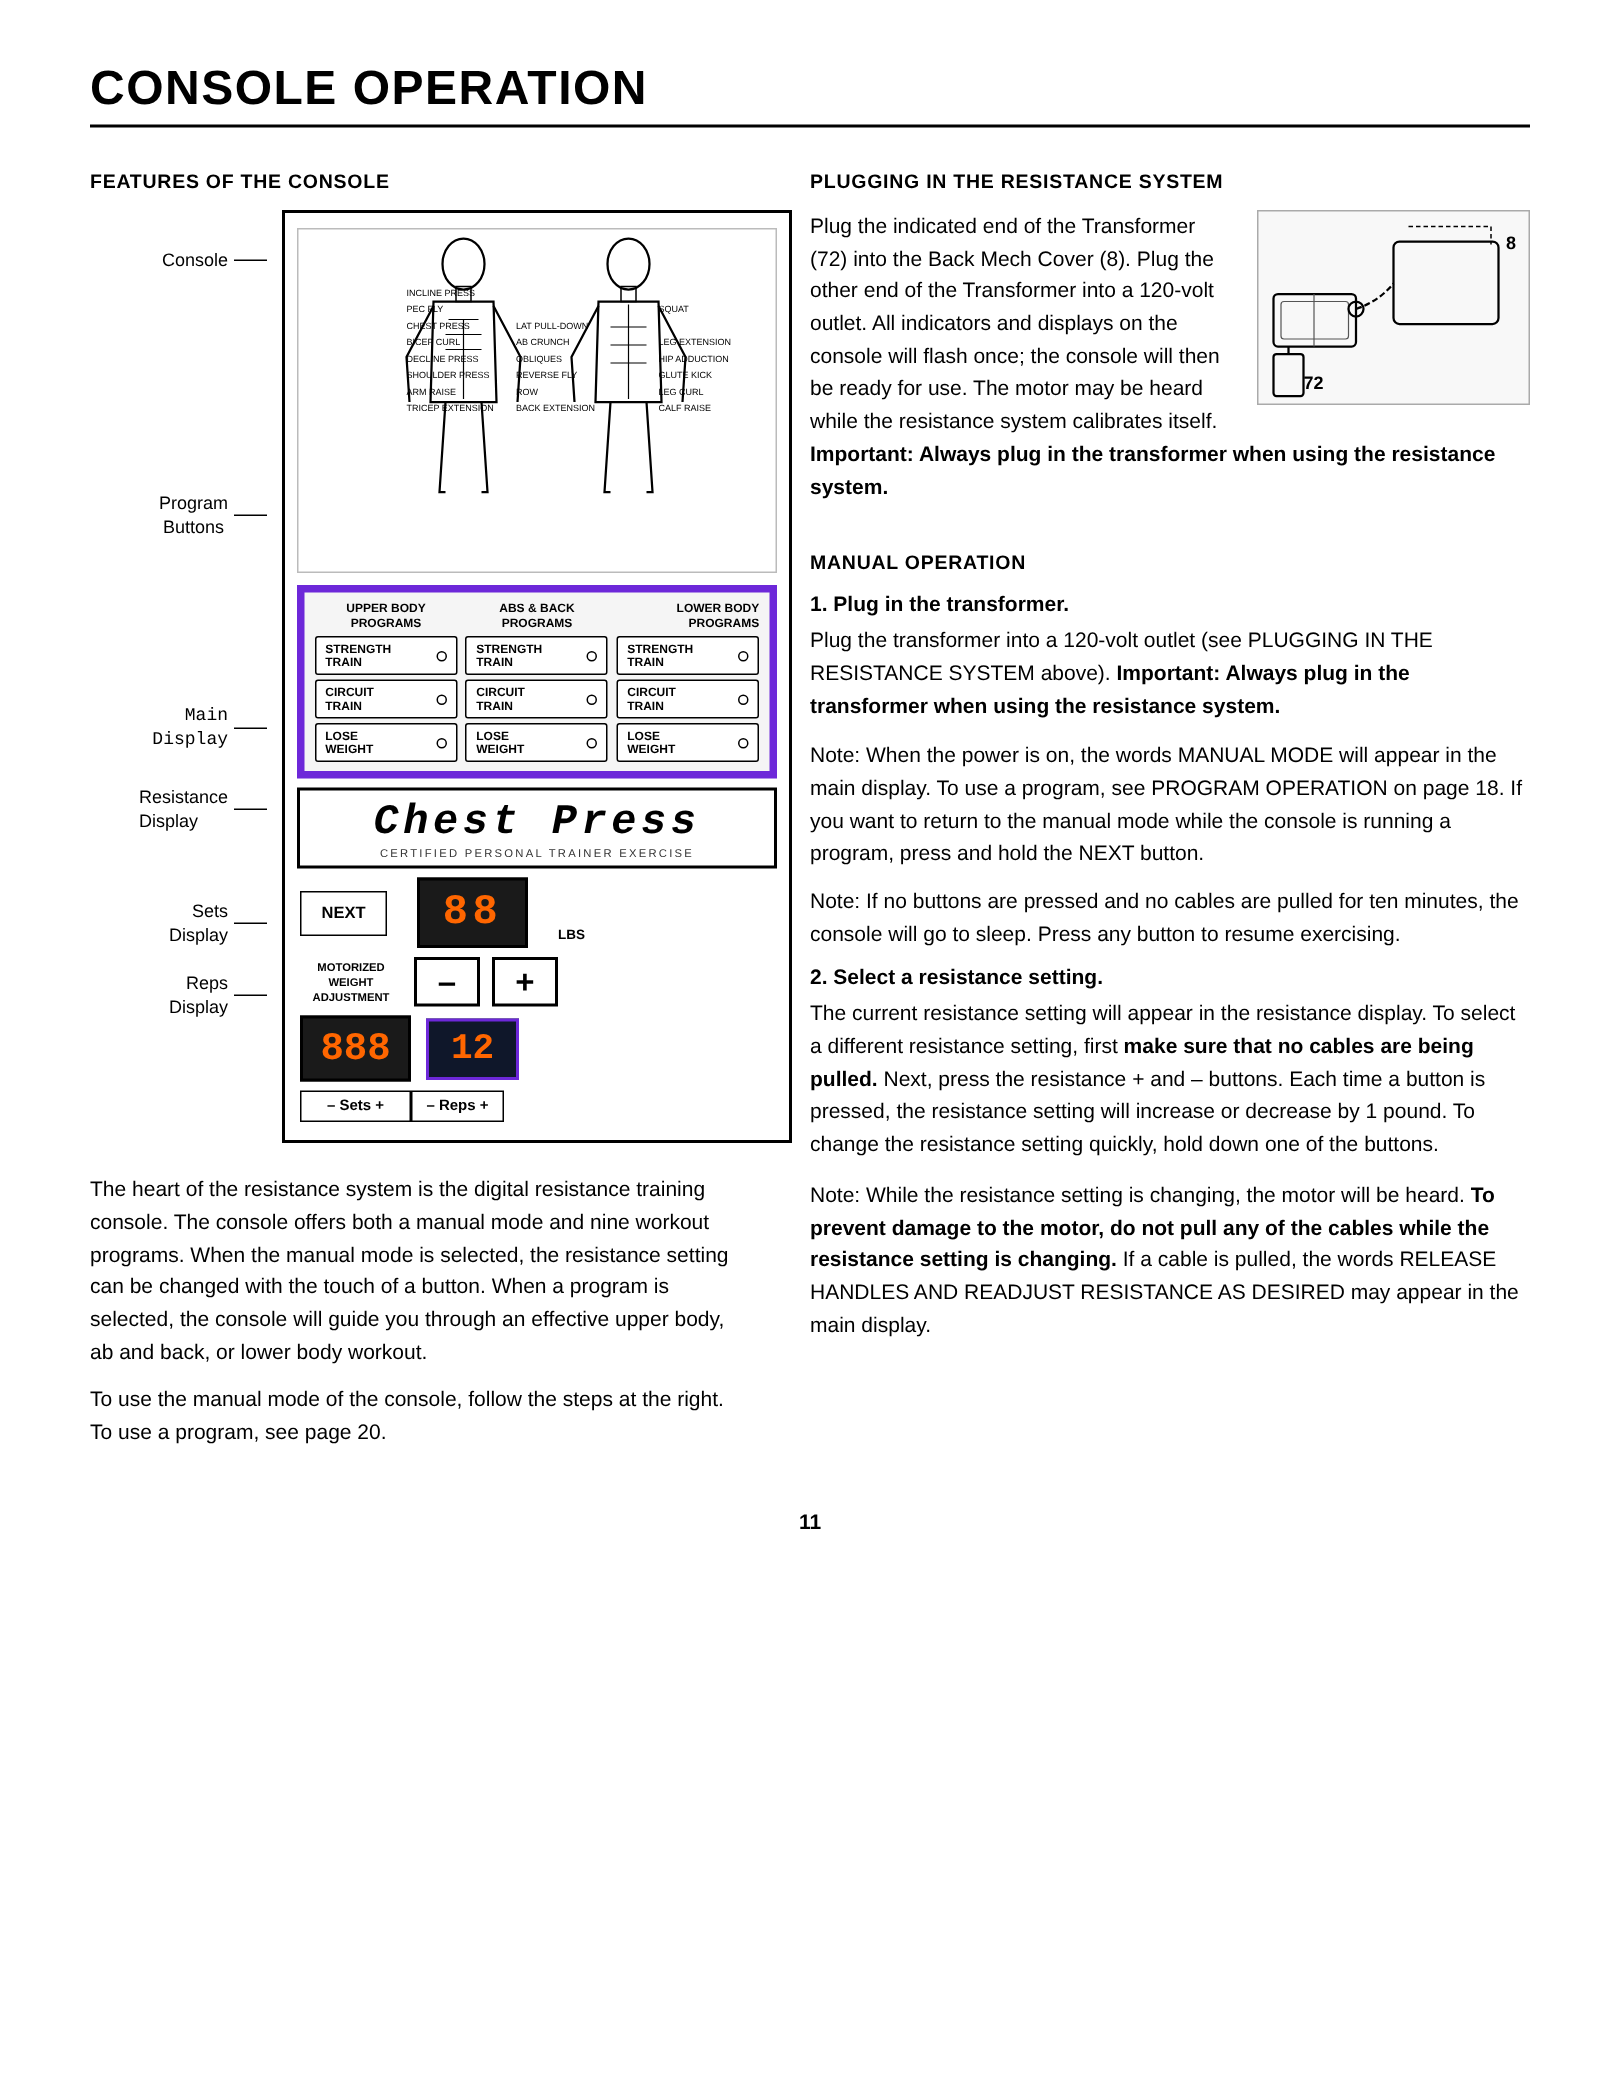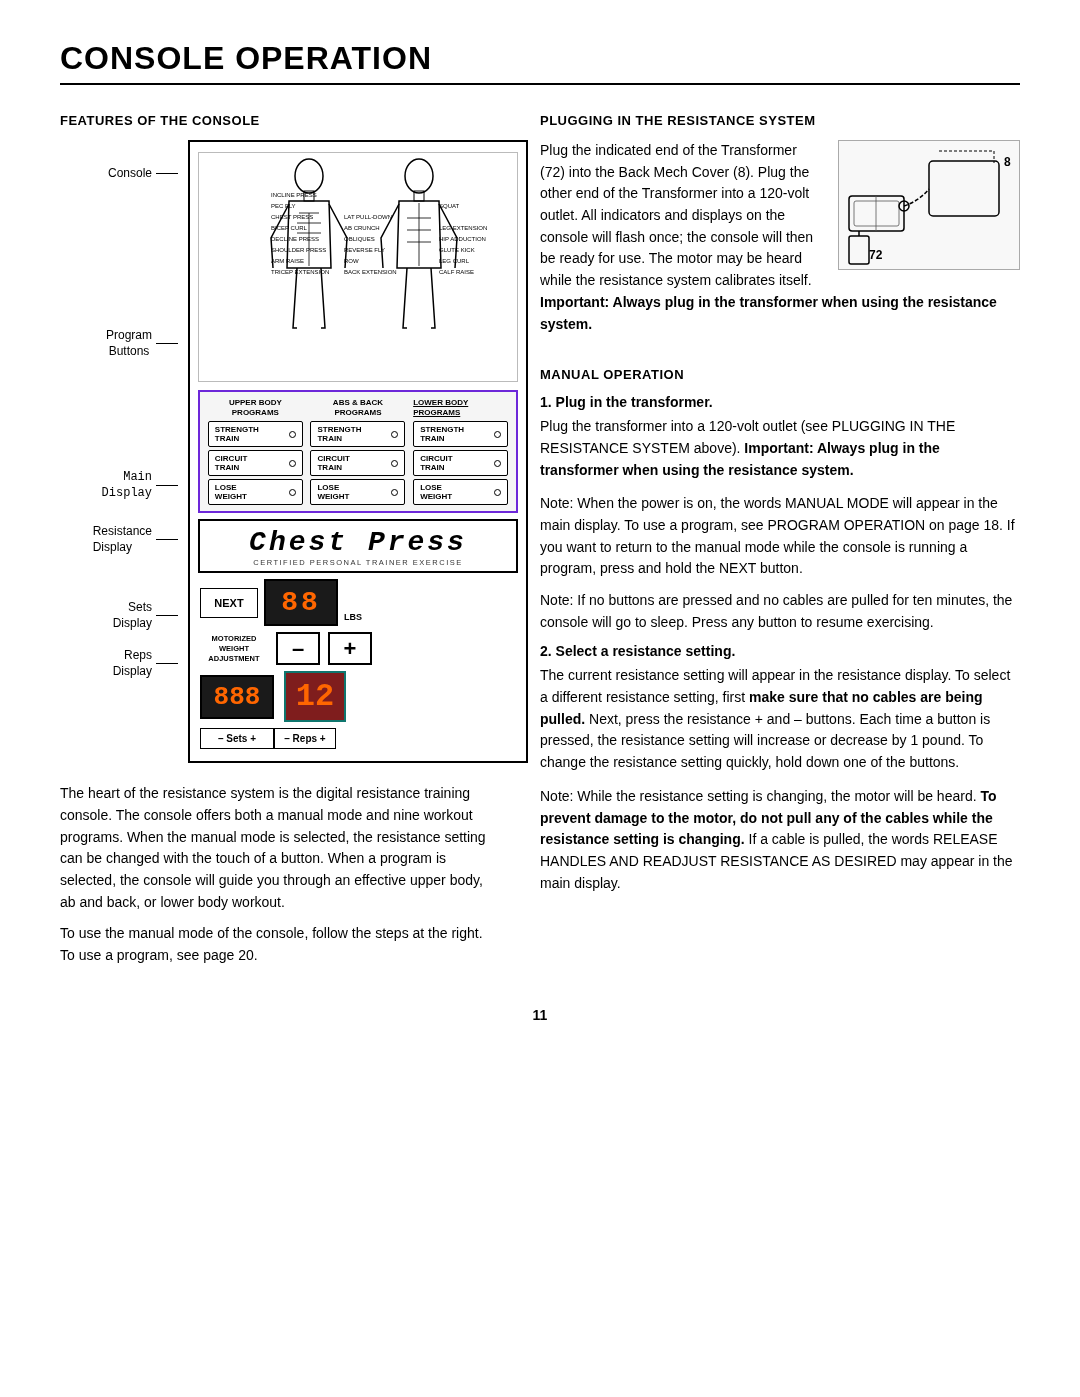--- a/index.html
+++ b/index.html
@@ -230,28 +230,28 @@
 
               <text x="240" y="55" font-size="6" fill="#000">SQUAT</text>
               <text x="240" y="77" font-size="6" fill="#000">LEG EXTENSION</text>
               <text x="240" y="88" font-size="6" fill="#000">HIP ADDUCTION</text>
               <text x="240" y="99" font-size="6" fill="#000">GLUTE KICK</text>
               <text x="240" y="110" font-size="6" fill="#000">LEG CURL</text>
               <text x="240" y="121" font-size="6" fill="#000">CALF RAISE</text>
             </svg>
           </div>
 
-          <div style="border:2px solid #6d28d9; padding:6px 4px; margin-bottom:6px; background:#f5f5f5;">
+          <div style="border:5px solid #6d28d9; padding:6px 4px; margin-bottom:6px; background:#f5f5f5;">
 
             <div style="display:flex; justify-content:space-around; margin-bottom:4px;">
               <div style="font-size:8px; font-weight:700; text-align:center; width:95px; text-transform:uppercase; line-height:1.2;">Upper Body
 Programs</div>
               <div style="font-size:8px; font-weight:700; text-align:center; width:95px; text-transform:uppercase; line-height:1.2;">Abs &amp; Back
 Programs</div>
-              <div style="font-size:8px; font-weight:700; text-align:left; width:95px; text-transform:uppercase; line-height:1.2;text-decoration:underline;">Lower Body
+              <div style="font-size:8px; font-weight:700; text-align:right; width:95px; text-transform:uppercase; line-height:1.2;">Lower Body
 Programs</div>
             </div>
 
             <div style="display:flex; justify-content:space-around;">
 
               <div style="display:flex; flex-direction:column; gap:3px; width:95px;">
                 <div style="border:1.5px solid #000; border-radius:2px; padding:3px 6px; font-size:8px; font-weight:700; display:flex; align-items:center; justify-content:space-between; background:#fff;">
                   <span>STRENGTH<br>TRAIN</span>
                   <span style="width:7px;height:7px;border-radius:50%;border:1px solid #000;"></span>
                 </div>
@@ -295,35 +295,35 @@
                 </div>
               </div>
             </div>
           </div>
 
           <div style="border:2px solid #000; padding:6px 10px 4px; margin-bottom:6px; background:#fff;">
             <div style="font-family:'Courier New',monospace; font-size:28px; font-weight:900; letter-spacing:3px; text-align:center; font-style:italic;">Chest Press</div>
             <div style="font-size:7.5px; text-align:center; letter-spacing:1.5px; color:#333; text-transform:uppercase;">Certified Personal Trainer Exercise</div>
           </div>
 
-          <div style="display:flex; align-items:center; gap:6px; margin-bottom:6px; padding:0 2px;">
+          <div style="display:flex; align-items:center; gap:20px; margin-bottom:6px; padding:0 2px;">
             <div style="border:1.5px solid #000; padding:8px 10px; font-size:11px; font-weight:700; text-align:center; min-width:58px;">NEXT</div>
             <div style="border:2px solid #000; padding:6px 10px; font-family:'Courier New',monospace; font-size:28px; font-weight:900; letter-spacing:3px; background:#1a1a1a; color:#ff6600; min-width:74px; text-align:center;">88</div>
             <div style="font-size:9px; font-weight:700; align-self:flex-end; margin-bottom:4px;">LBS</div>
           </div>
 
           <div style="display:flex; align-items:center; gap:8px; margin-bottom:6px; padding:0 2px;">
             <div style="font-size:7.5px; font-weight:700; text-align:center; line-height:1.3; text-transform:uppercase; width:68px;">MOTORIZED<br>WEIGHT ADJUSTMENT</div>
             <div style="border:2px solid #000; width:44px; height:33px; font-size:22px; font-weight:700; display:flex; align-items:center; justify-content:center; background:#fff; cursor:pointer;">–</div>
             <div style="border:2px solid #000; width:44px; height:33px; font-size:22px; font-weight:700; display:flex; align-items:center; justify-content:center; background:#fff; cursor:pointer;">+</div>
           </div>
 
           <div style="display:flex; align-items:center; gap:10px; margin-bottom:4px; padding:0 2px;">
             <div style="border:2px solid #000; padding:5px 8px; font-family:'Courier New',monospace; font-size:26px; font-weight:900; background:#1a1a1a; color:#ff6600; min-width:74px; text-align:center;">888</div>
-            <div style="border:2px solid #0f766e; padding:5px 8px; font-family:'Courier New',monospace; font-size:32px; font-weight:900; background:#7f1d1d; color:#ff6600; min-width:62px; text-align:center;">12</div>
+            <div style="border:2px solid #6d28d9; padding:5px 8px; font-family:'Courier New',monospace; font-size:24px; font-weight:900; background:#0f172a; color:#ff6600; min-width:62px; text-align:center;">12</div>
           </div>
 
           <div style="display:flex; align-items:center; padding:2px 2px 0; margin-bottom:2px;">
             <div style="display:flex; align-items:center; border:1.5px solid #000; padding:4px 8px; font-size:10px; font-weight:700; gap:4px; min-width:74px; justify-content:center;">– Sets +</div>
             <div style="display:flex; align-items:center; border:1.5px solid #000; padding:4px 8px; font-size:10px; font-weight:700; gap:4px; min-width:62px; justify-content:center;">– Reps +</div>
           </div>
 
         </div>
       </div>
 

